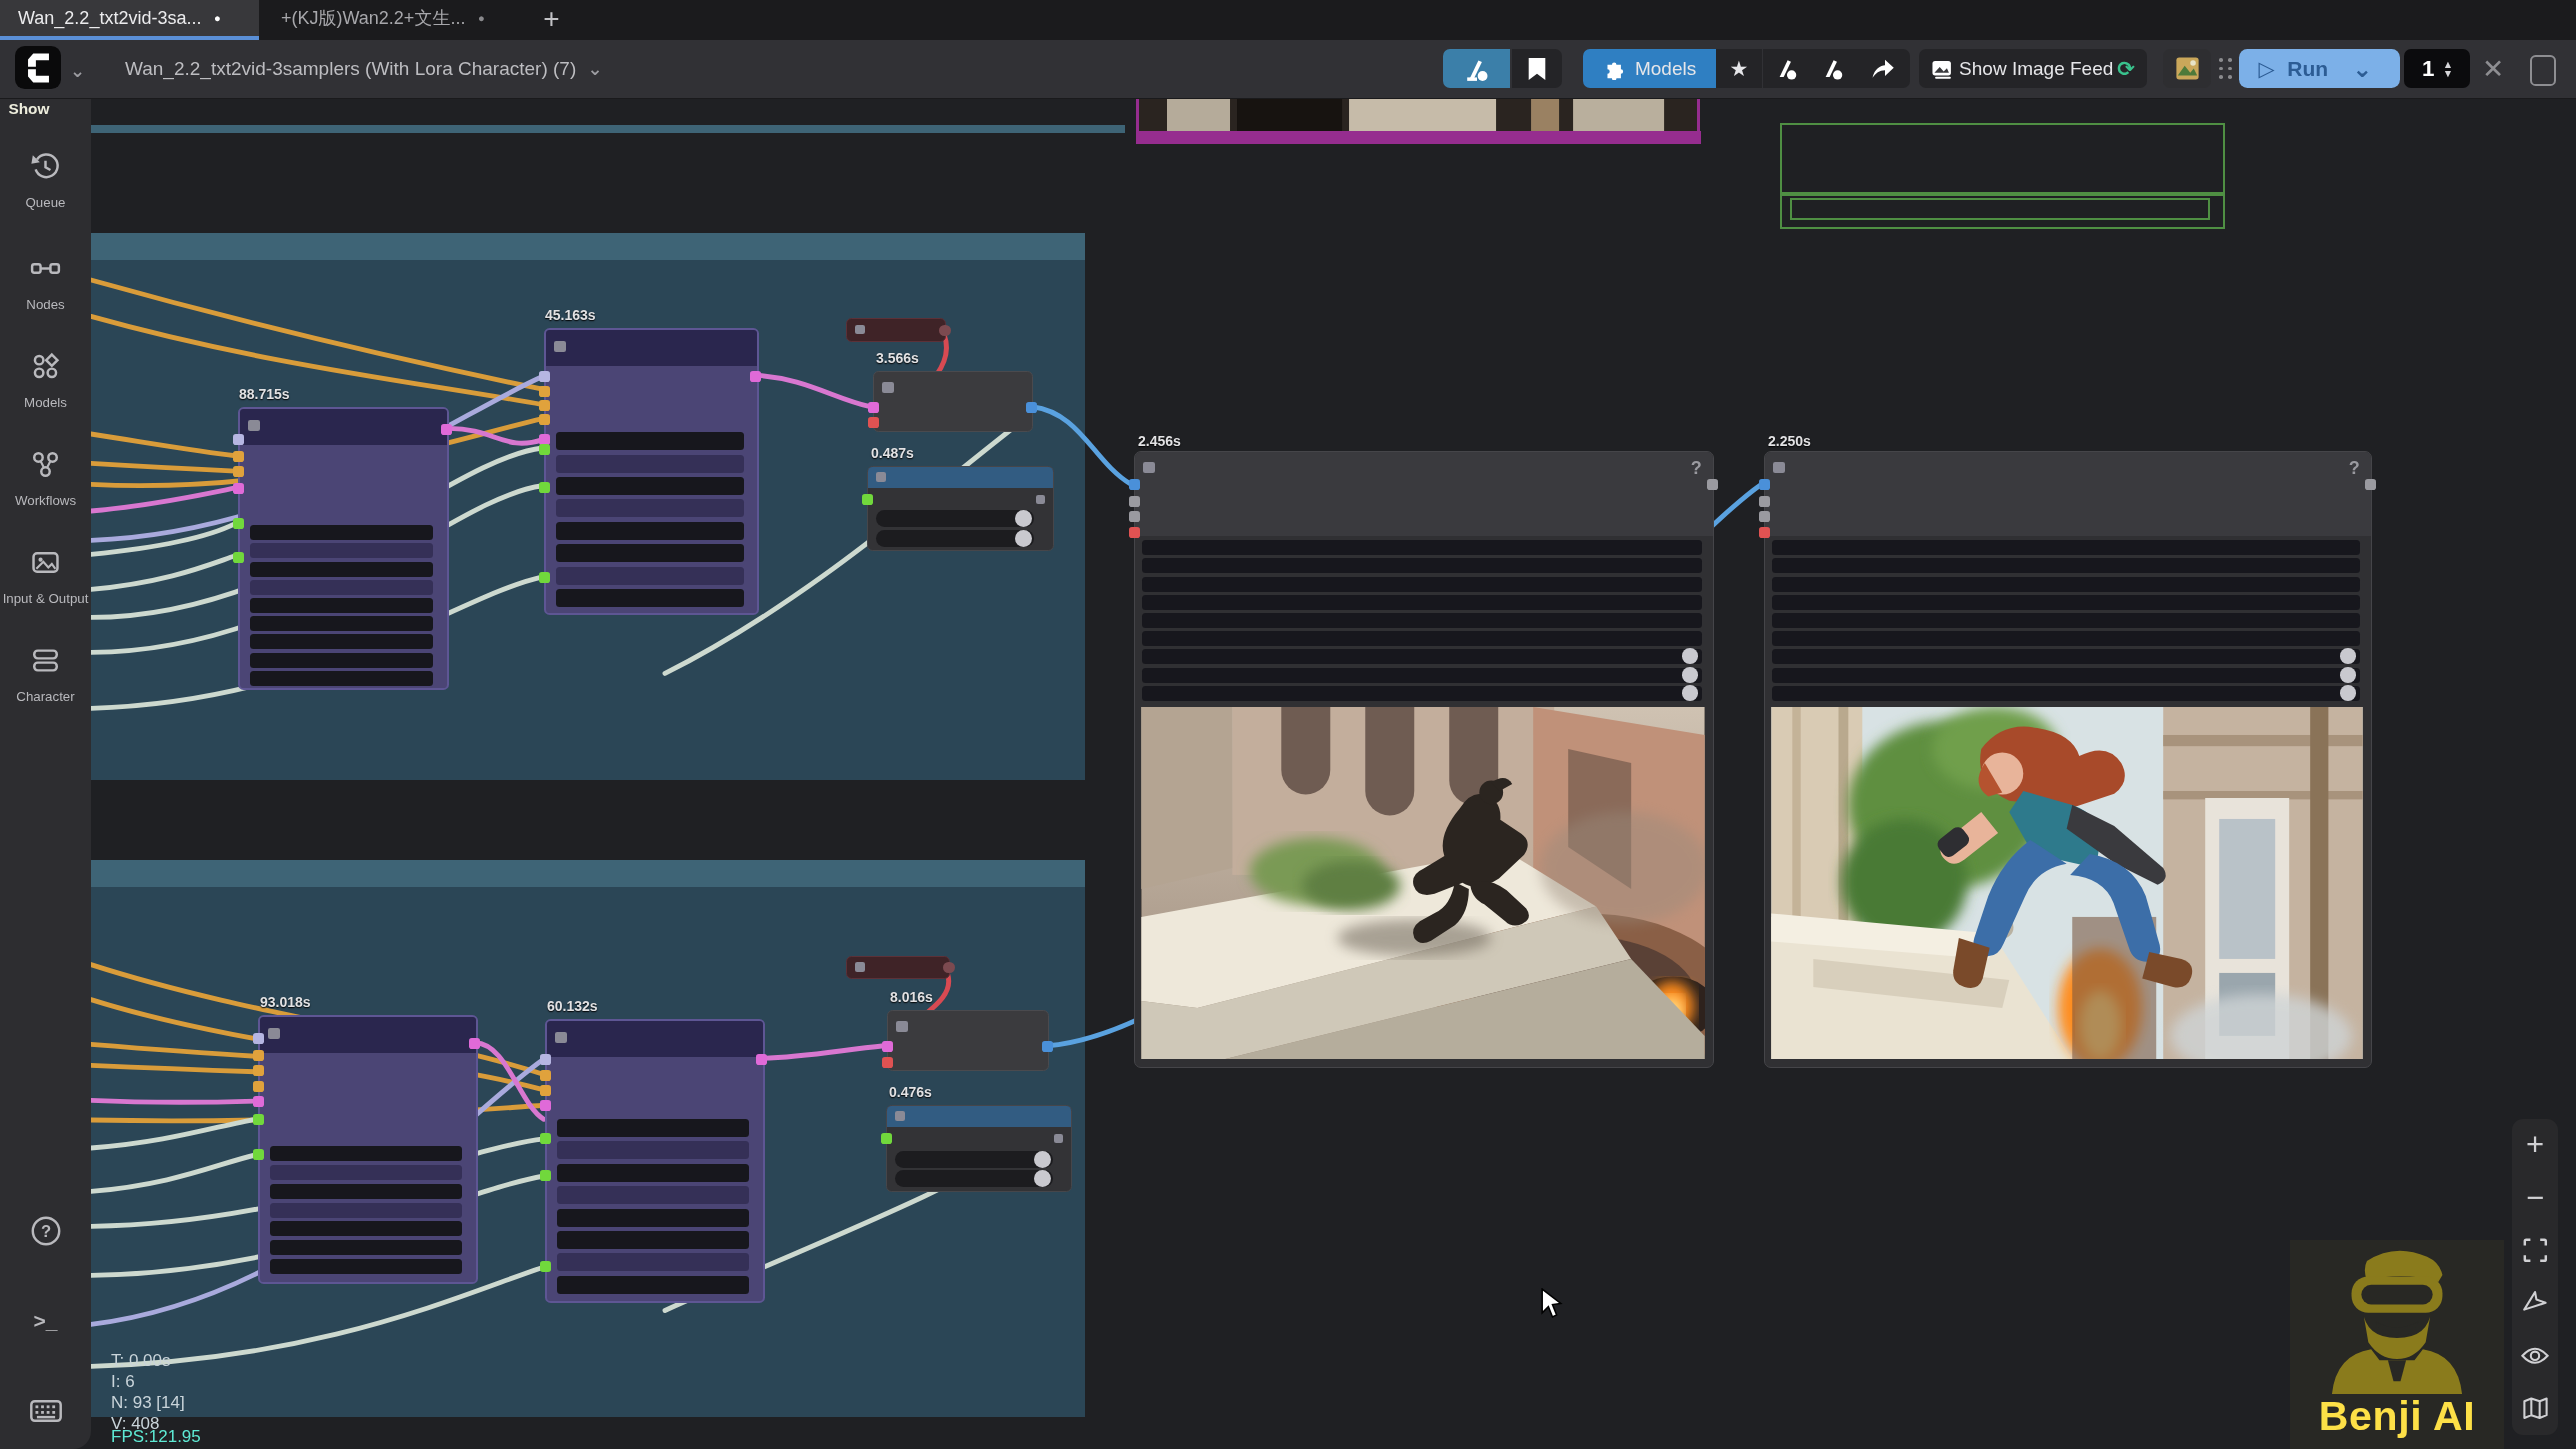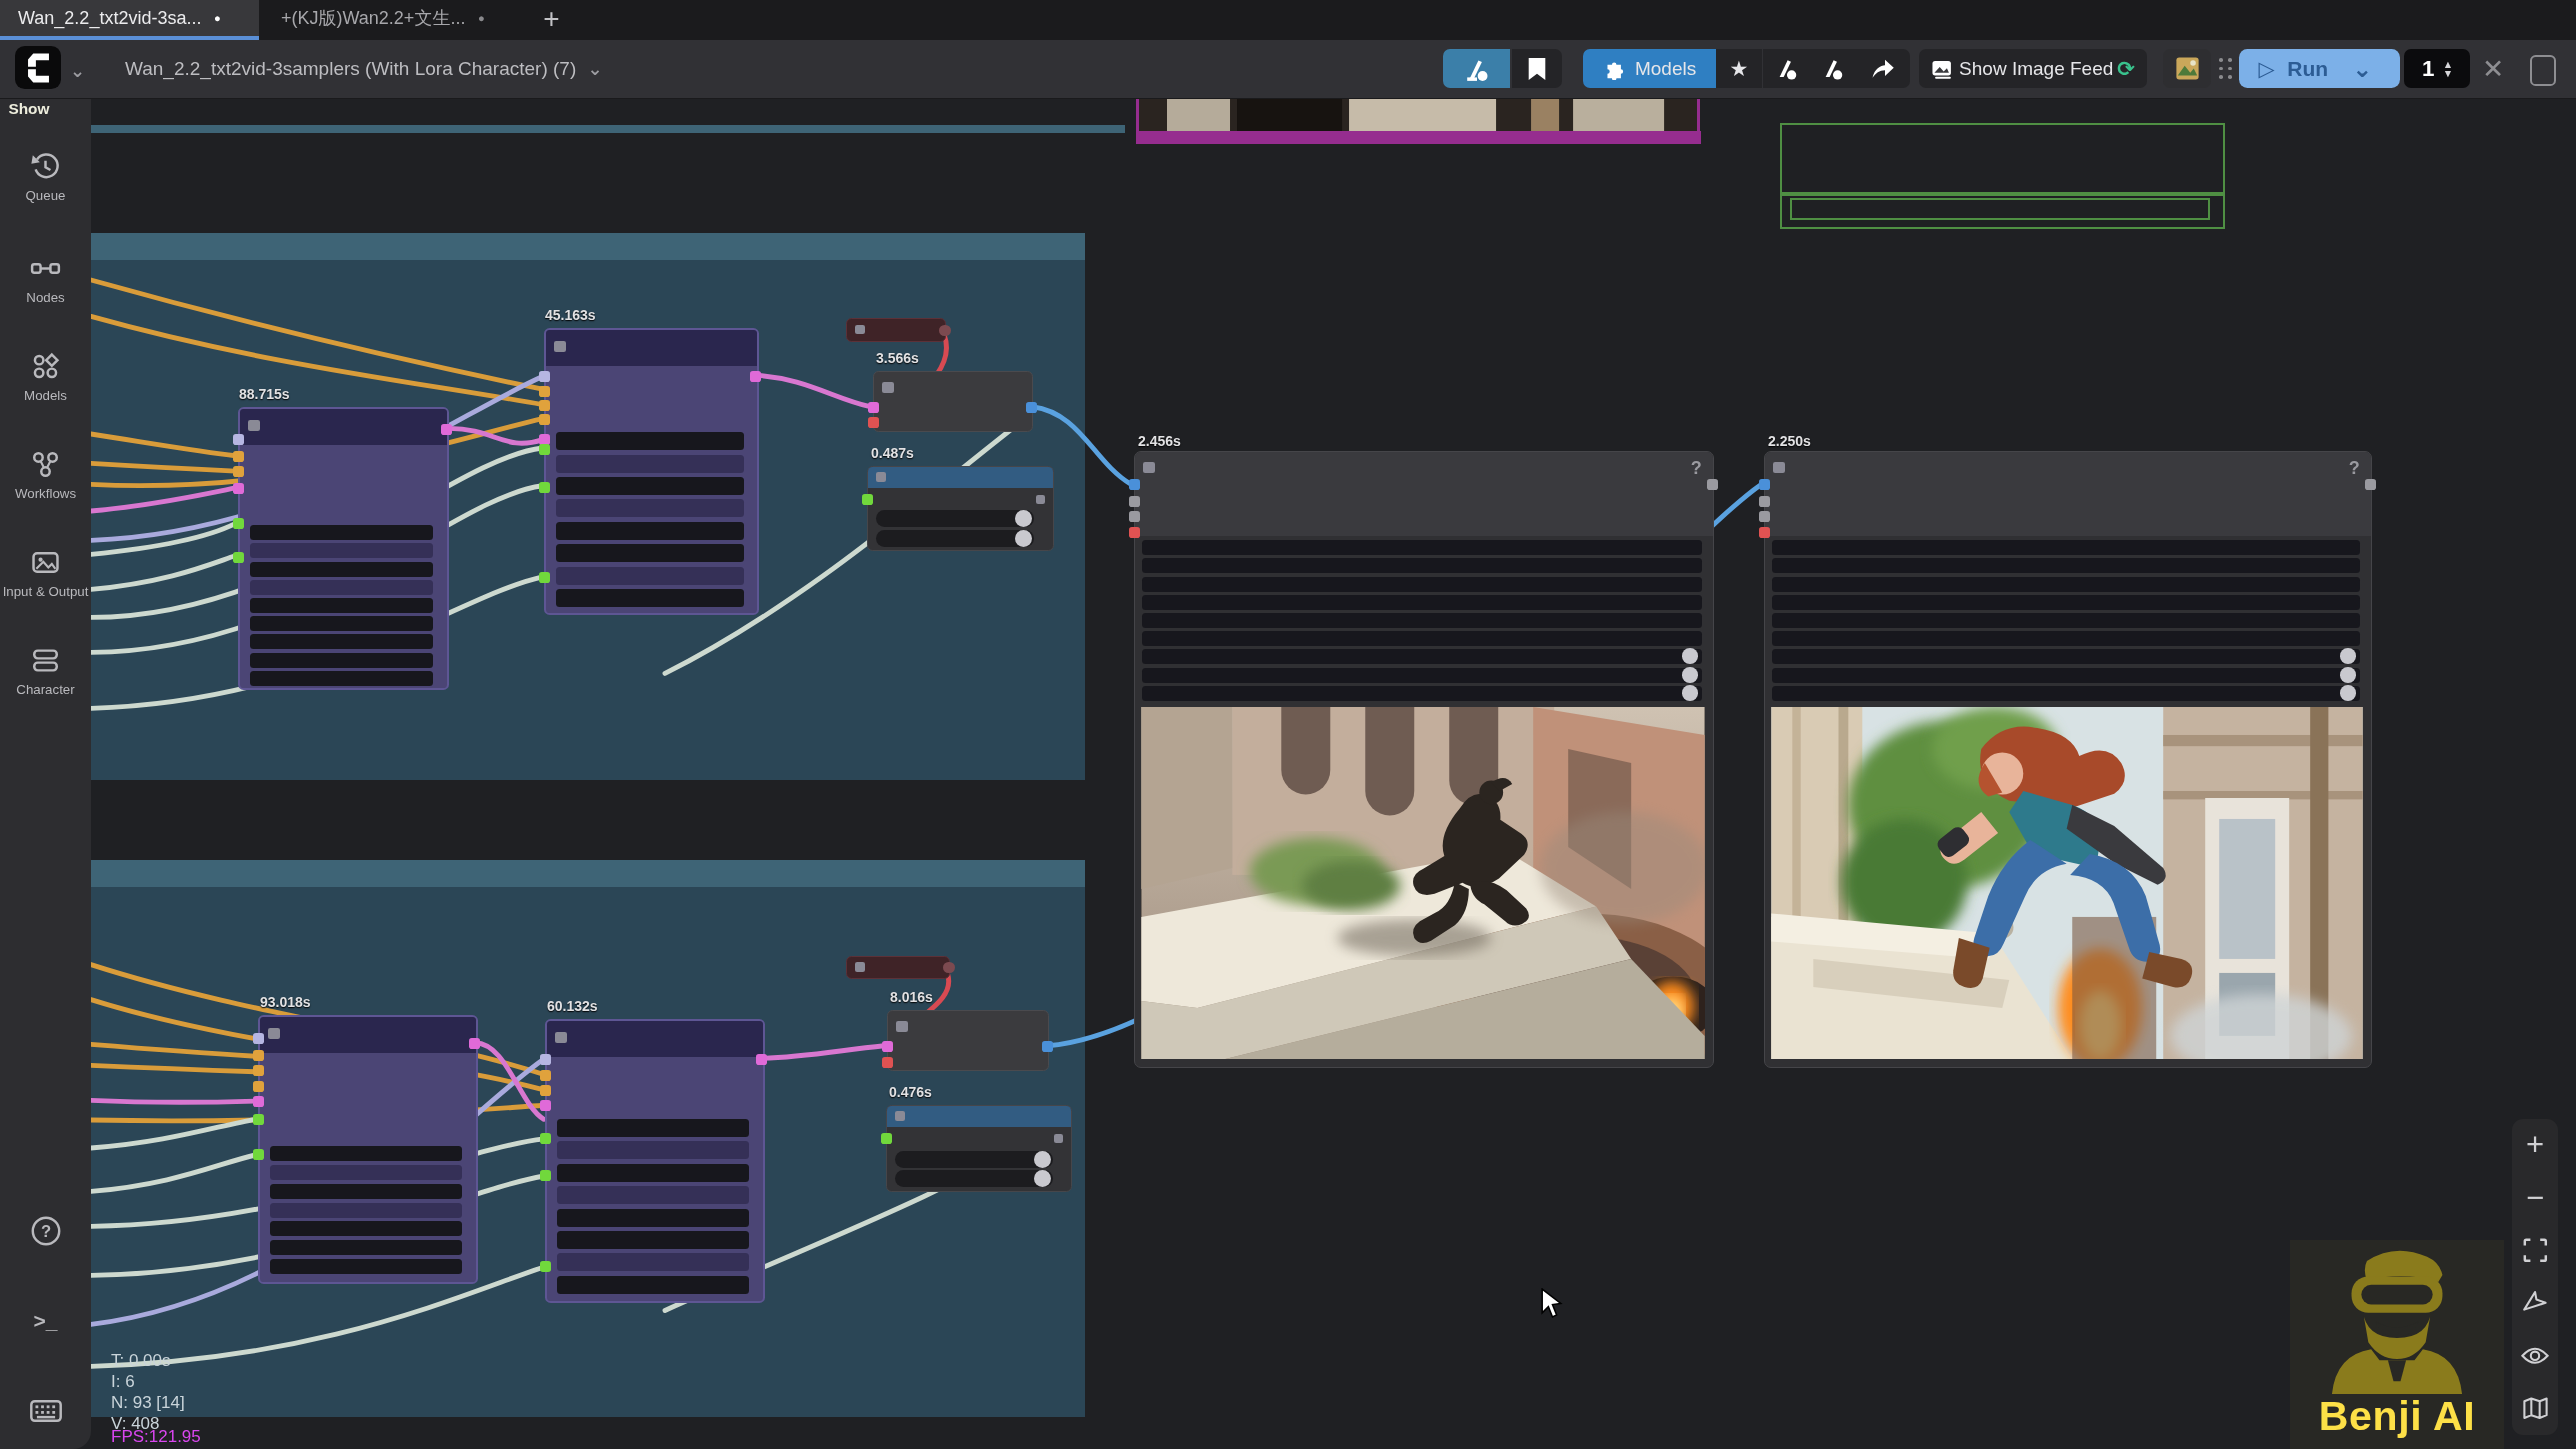--- a/index.html
+++ b/index.html
@@ -26,21 +26,21 @@
   .tbtn{position:absolute;top:9px;height:39px;background:#242427;border-radius:7px;display:flex;align-items:center;justify-content:center;color:#e6e6e9;}
   .tbtn.blue{background:#3b7fa9;}
   .tbtn.mblue{background:#2f7fc2;}
   #runBtn{left:2239px;top:9px;width:161px;height:39px;background:#7cb0e8;border-radius:8.4px;display:flex;align-items:center;color:#2c5c94;font-size:21px;font-weight:700;}
   #countBox{left:2404px;top:9px;width:66px;height:39px;background:#0b0b0d;border-radius:7px;color:#fff;display:flex;align-items:center;}
   .stepcol{display:flex;flex-direction:column;line-height:9px;font-size:10.5px;color:#d6d6da;margin-left:8.4px;}
 
   
   #sidebar{left:0;top:98px;width:91px;height:1351px;background:#2d2d30;z-index:20;border-radius:0 0 18px 0;}
   .sitem{position:absolute;left:0;width:91px;text-align:center;color:#b9b9bd;}
-  .sitem .lbl{font-size:13.3px;margin-top:4px;}
+  .sitem .lbl{font-size:13.3px;margin-top:11px;}
   .sicon{display:inline-block;}
   #idleTag{left:8.4px;top:100px;color:#eeeedd;font-size:15.4px;font-weight:700;z-index:25;}
 
   
   .group{position:absolute;background:#2b4656;z-index:1;}
   .ghead{position:absolute;left:0;top:0;width:100%;height:26.6px;background:#3e6476;}
   #wires{position:absolute;left:0;top:0;z-index:2;pointer-events:none;}
   .node{position:absolute;z-index:3;}
   .pnode{background:#4b4575;border:2.1px solid #5e5694;border-radius:5.6px;}
   .phead{position:absolute;left:0;top:0;width:100%;height:36px;background:#2a264e;border-radius:3.5px 3.5px 0 0;}
@@ -62,21 +62,21 @@
 
   
   #topSliver{left:91px;top:125px;width:1034px;height:8.4px;background:#3e6476;z-index:1;}
   #magentaNode{left:1136px;top:98px;width:558px;height:46px;z-index:3;border-left:3.5px solid #962d8f;border-right:3.5px solid #962d8f;}
   #magentaNode .bar{position:absolute;left:-3.5px;bottom:0;width:565px;height:12.6px;background:#962d8f;}
   #greenNode{left:1780px;top:123px;width:441px;height:102px;border:2.8px solid #4f8f43;z-index:3;}
   #greenNode .inner{position:absolute;left:8.4px;top:73px;width:416px;height:18px;border:2.1px solid #4f8f43;}
   #greenNode .div{position:absolute;left:0;top:67px;width:100%;height:3.5px;background:#4f8f43;}
 
   #stats{left:111px;top:1350px;z-index:6;color:#c9d4da;font-size:17px;line-height:21px;}
-  #statsFps{position:absolute;left:111px;top:1427px;color:#d946ef;font-size:17px;z-index:6;}
+  #statsFps{position:absolute;left:111px;top:1427px;color:#5eead4;font-size:17px;z-index:6;}
 
   
   #benjiPanel{left:2290px;top:1240px;width:214px;height:209px;background:#282824;z-index:4;}
   #benjiText{position:absolute;left:0px;top:153px;width:214px;text-align:center;color:#fde047;font-size:41px;font-weight:800;letter-spacing:0.7px;}
   #zoombar{left:2512px;top:1119px;width:46px;height:316px;background:#29292b;border-radius:11.2px;z-index:25;display:flex;flex-direction:column;align-items:center;justify-content:space-around;color:#d0d0d3;}
   .zbtn{font-size:31px;font-weight:300;display:flex;align-items:center;justify-content:center;width:35px;height:35px;}
   #cursor{left:1540px;top:1288px;z-index:50;}
 </style>
 </head>
 <body>

